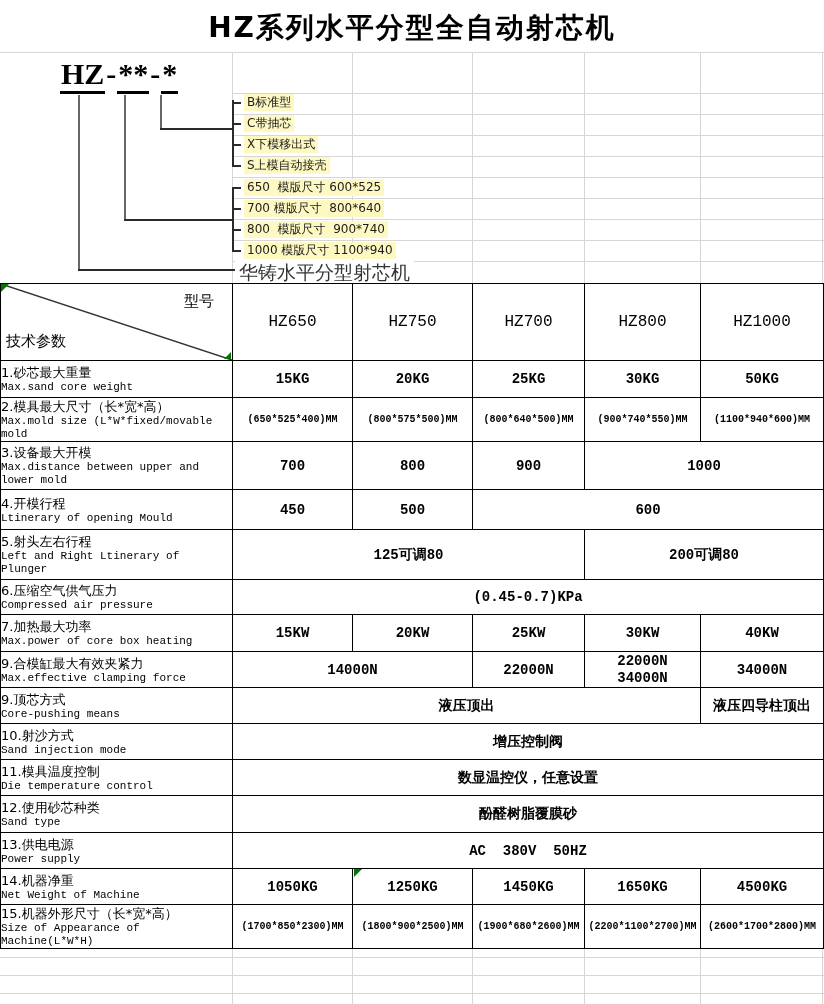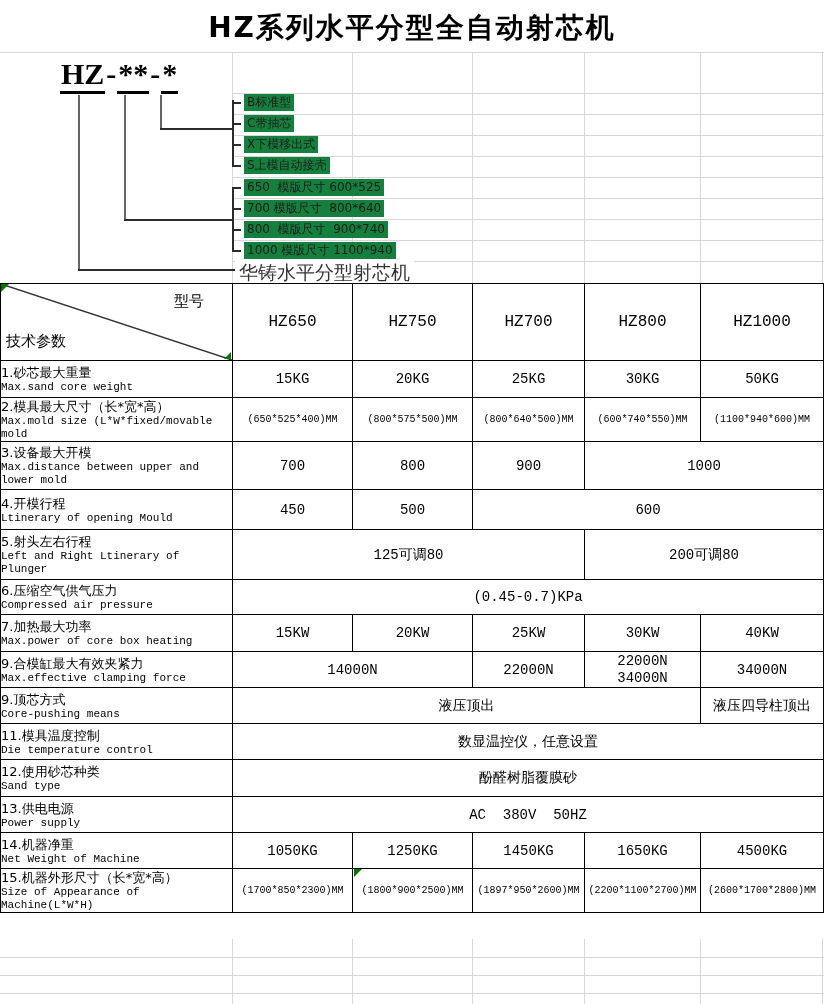--- a/index.html
+++ b/index.html
@@ -19,41 +19,41 @@
         font-weight:bold;font-size:30px;line-height:34px;white-space:nowrap;}
   .code .u{display:inline-block;border-bottom:3px solid #000;padding:0 1px;}
   .code .d{display:inline-block;margin:0 1px;}
 
   .cline{position:absolute;background:#666;}
   .cline.h{height:2px;background:#2b2b2b;}
   .cline.v{width:2px;}
   .tick{position:absolute;height:2px;width:9px;background:#2b2b2b;}
 
   .leg-label{position:absolute;left:244px;height:17px;line-height:17px;font-size:12px;
-             color:#1c1c1c;background:#15803d;padding:0 3px;white-space:pre;}
+             color:#1c1c1c;background:#fef9c3;padding:0 3px;white-space:pre;}
   .brand{position:absolute;left:235px;top:260px;font-size:19px;color:#333;
          background:#fff;padding:0 4px;white-space:pre;}
 
   
   table.spec{position:absolute;left:0;top:283px;width:823px;border-collapse:collapse;
              table-layout:fixed;background:#fff;}
   table.spec td{border:1.5px solid #000;padding:0;overflow:hidden;}
   td.lbl{padding:2px 3px;vertical-align:middle;}
   td.lbl .zh{font-size:13px;line-height:17px;white-space:pre;}
   td.lbl .en{font-family:"Liberation Mono","DejaVu Sans Mono",monospace;
              font-size:11px;line-height:13px;}
   td.val{text-align:center;vertical-align:middle;
-         font-family:"Liberation Mono","DejaVu Sans Mono",monospace;font-size:14px;}
+         font-family:"Liberation Mono","DejaVu Sans Mono",monospace;font-size:14px;font-weight:bold;}
   td.val.sm{font-size:10px;letter-spacing:0px;}
   td.val.pre{white-space:pre-line;line-height:17px;}
   td.val.gap{white-space:pre;}
   td.model{text-align:center;vertical-align:middle;
            font-family:"Liberation Mono","DejaVu Sans Mono",monospace;font-size:16px;}
   td.corner{position:relative;padding:0;}
-  .corner-tr{position:absolute;top:8px;right:28px;font-size:15px;}
+  .corner-tr{position:absolute;top:8px;right:18px;font-size:15px;}
   .corner-bl{position:absolute;left:5px;bottom:9px;font-size:15px;}
   .diag{position:absolute;left:0;top:0;width:100%;height:100%;}
 
   
   .gt{position:absolute;width:0;height:0;}
   .gt.tl{border-top:8px solid #007500;border-right:8px solid transparent;}
   .gt.br{border-bottom:7px solid #007500;border-left:7px solid transparent;}
 </style>
 </head>
 <body>
@@ -153,21 +153,21 @@
       <td class="val">50KG</td>
     </tr>
     <tr style="height:43px;padding-left:40px;">
       <td class="lbl">
             <div class="zh">2.模具最大尺寸（长*宽*高）</div>
             <div class="en">Max.mold size (L*W*fixed/movable mold</div>
           </td>
       <td class="val sm">(650*525*400)MM</td>
       <td class="val sm">(800*575*500)MM</td>
       <td class="val sm">(800*640*500)MM</td>
-      <td class="val sm">(600*740*550)MM</td>
+      <td class="val sm">(900*740*550)MM</td>
       <td class="val sm">(1100*940*600)MM</td>
     </tr>
     <tr style="height:48px;">
       <td class="lbl">
             <div class="zh">3.设备最大开模</div>
             <div class="en">Max.distance between upper and lower mold</div>
           </td>
       <td class="val">700</td>
       <td class="val">800</td>
       <td class="val">900</td>
@@ -222,20 +222,27 @@
     <tr style="height:36px;">
       <td class="lbl">
             <div class="zh">9.顶芯方式</div>
             <div class="en">Core-pushing means</div>
           </td>
       <td class="val" colspan="4">液压顶出</td>
       <td class="val">液压四导柱顶出</td>
     </tr>
     <tr style="height:36px;">
       <td class="lbl">
+            <div class="zh">10.射沙方式</div>
+            <div class="en">Sand injection mode</div>
+          </td>
+      <td class="val" colspan="5">增压控制阀</td>
+    </tr>
+    <tr style="height:36px;">
+      <td class="lbl">
             <div class="zh">11.模具温度控制</div>
             <div class="en">Die temperature control</div>
           </td>
       <td class="val" colspan="5">数显温控仪，任意设置</td>
     </tr>
     <tr style="height:37px;">
       <td class="lbl">
             <div class="zh">12.使用砂芯种类</div>
             <div class="en">Sand type</div>
           </td>
@@ -259,21 +266,21 @@
       <td class="val">1650KG</td>
       <td class="val">4500KG</td>
     </tr>
     <tr style="height:36px;">
       <td class="lbl">
             <div class="zh">15.机器外形尺寸（长*宽*高）</div>
             <div class="en">Size of Appearance of Machine(L*W*H)</div>
           </td>
       <td class="val sm">(1700*850*2300)MM</td>
       <td class="val sm">(1800*900*2500)MM</td>
-      <td class="val sm">(1897*950*2600)MM</td>
+      <td class="val sm">(1900*680*2600)MM</td>
       <td class="val sm">(2200*1100*2700)MM</td>
       <td class="val sm">(2600*1700*2800)MM</td>
     </tr>
   </tbody>
     </table>
 
   <div class="gt tl" style="left:1px;top:284px;"></div>
   <div class="gt br" style="left:224px;top:352px;"></div>
   <div class="gt tl" style="left:354px;top:869px;"></div>
 

